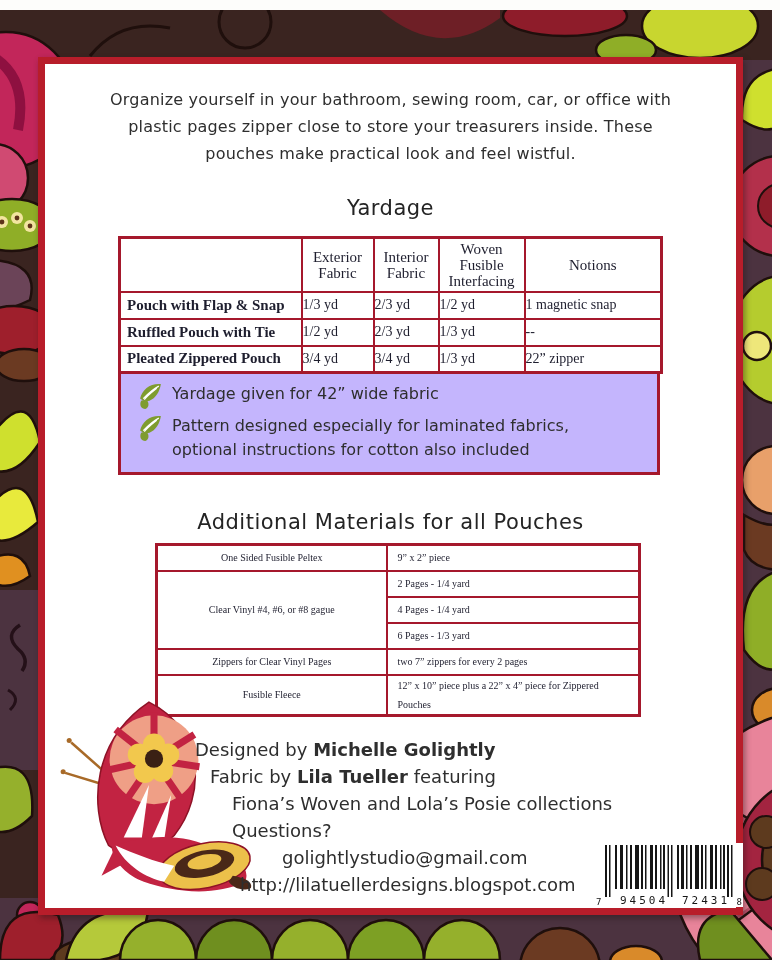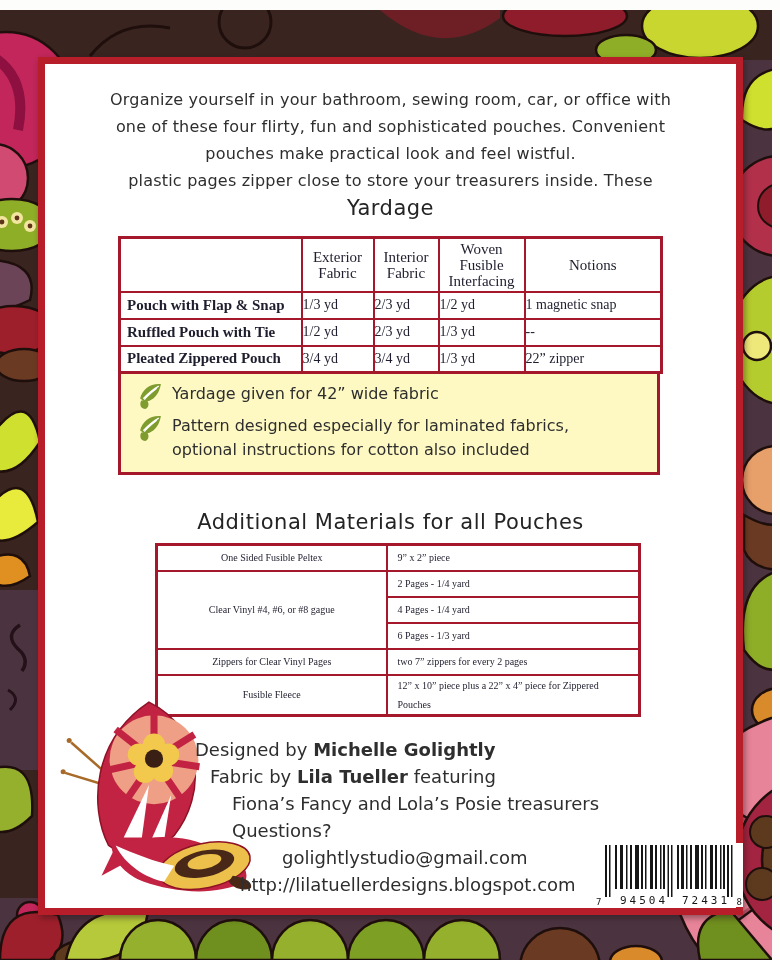--- a/index.html
+++ b/index.html
@@ -44,21 +44,21 @@
         font-family:Liberation Serif, serif;color:var(--table-ink);}
   th,td{border:2px solid var(--table-border);}
   table{border:3px solid var(--table-border);}
   .yt .c0{width:182px;} .yt .c1{width:72px;} .yt .c2{width:65px;} .yt .c3{width:86px;} .yt .c4{width:137px;}
   .yt thead th{height:54px;font-weight:normal;font-size:15px;line-height:16px;text-align:center;vertical-align:middle;}
   .yt tbody th{height:27px;font-size:15px;font-weight:bold;text-align:left;padding-left:6px;white-space:nowrap;}
   .yt tbody td{height:27px;font-size:14px;text-align:left;}
 
   .notes-box{
     margin-top:-3px;border:3px solid var(--table-border);
-    padding:8px 10px 10px 16px;background:#fef9c3;
+    padding:8px 10px 10px 16px;background:#c4b5fd;
   }
   .note-item{display:flex;align-items:flex-start;margin-bottom:4px;}
   .note-item:last-child{margin-bottom:0;}
   .note-icon{width:27px;height:27px;flex:0 0 27px;margin-right:8px;margin-top:1px;}
   .note-text{font-size:16px;line-height:24px;max-width:455px;}
 
   .materials-table{position:absolute;left:110px;top:479px;width:483px;}
   .mt{width:483px;}
   .mt .m0{width:230px;} .mt .m1{width:253px;}
   .mt td{font-size:10px;height:26px;}
@@ -166,23 +166,22 @@
       <circle cx="762" cy="874" r="16" fill="#5d3a1e" stroke="#1f0f0c" stroke-width="2"></circle>
       <ellipse cx="712" cy="716" rx="22" ry="12" fill="#e3e06a" stroke="#1f0f0c" stroke-width="2.5" transform="rotate(-30 712 716)"></ellipse>
       <path d="M700,950 Q690,906 730,900 L772,950 Z" fill="#6f8f1f" stroke="#1f0f0c" stroke-width="2.5"></path>
     </svg>
   </div>
 
   <div class="card">
 
     <div class="intro hand">
       <div class="line">Organize yourself in your bathroom, sewing room, car, or office with</div>
-      <div class="line">one of these four flirty, fun and sophisticated pouches.  Convenient</div>
+      <div class="line">plastic pages zipper close to store your treasurers inside.  These</div>
       <div class="line">pouches make practical look and feel wistful.</div>
-      <div class="line">plastic pages zipper close to store your treasurers inside.  These</div>
     </div>
 
     <h2 class="sec-heading yardage-heading hand">Yardage</h2>
 
     <div class="yardage-block">
       <table class="yt">
         <colgroup>
             <col class="c0">
             <col class="c1">
             <col class="c2">
@@ -272,21 +271,21 @@
         <tr class="tall">
           <td class="item">Fusible Fleece</td>
           <td class="amount">12” x 10” piece plus a 22” x 4” piece for Zippered Pouches</td>
         </tr>
       </tbody>
     </table>
 
     <div class="footer hand">
       <div class="fline f1"><span>Designed by </span><b>Michelle Golightly</b></div>
       <div class="fline f2"><span>Fabric by </span><b>Lila Tueller</b><span> featuring</span></div>
-      <div class="fline f3">Fiona’s Fancy and Lola’s Posie treasurers</div>
+      <div class="fline f3">Fiona’s Woven and Lola’s Posie collections</div>
       <div class="fline f4">Questions?</div>
       <div class="fline f5">golightlystudio@gmail.com</div>
       <div class="fline f6">http://lilatuellerdesigns.blogspot.com</div>
     </div>
 
     <svg class="butterfly-art" viewBox="0 0 200 210">
       <path d="M60,95 L18,58 M58,102 L12,88" stroke="#a86a28" stroke-width="2.5" fill="none"></path>
       <circle cx="16" cy="56" r="2.5" fill="#a86a28"></circle>
         <circle cx="10" cy="87" r="2.5" fill="#a86a28"></circle>
       <path d="M55,160 C35,120 40,55 95,18 C150,45 152,110 120,150 C100,170 70,172 55,160 Z" fill="#c22342" stroke="#8e1226" stroke-width="1.5"></path>

